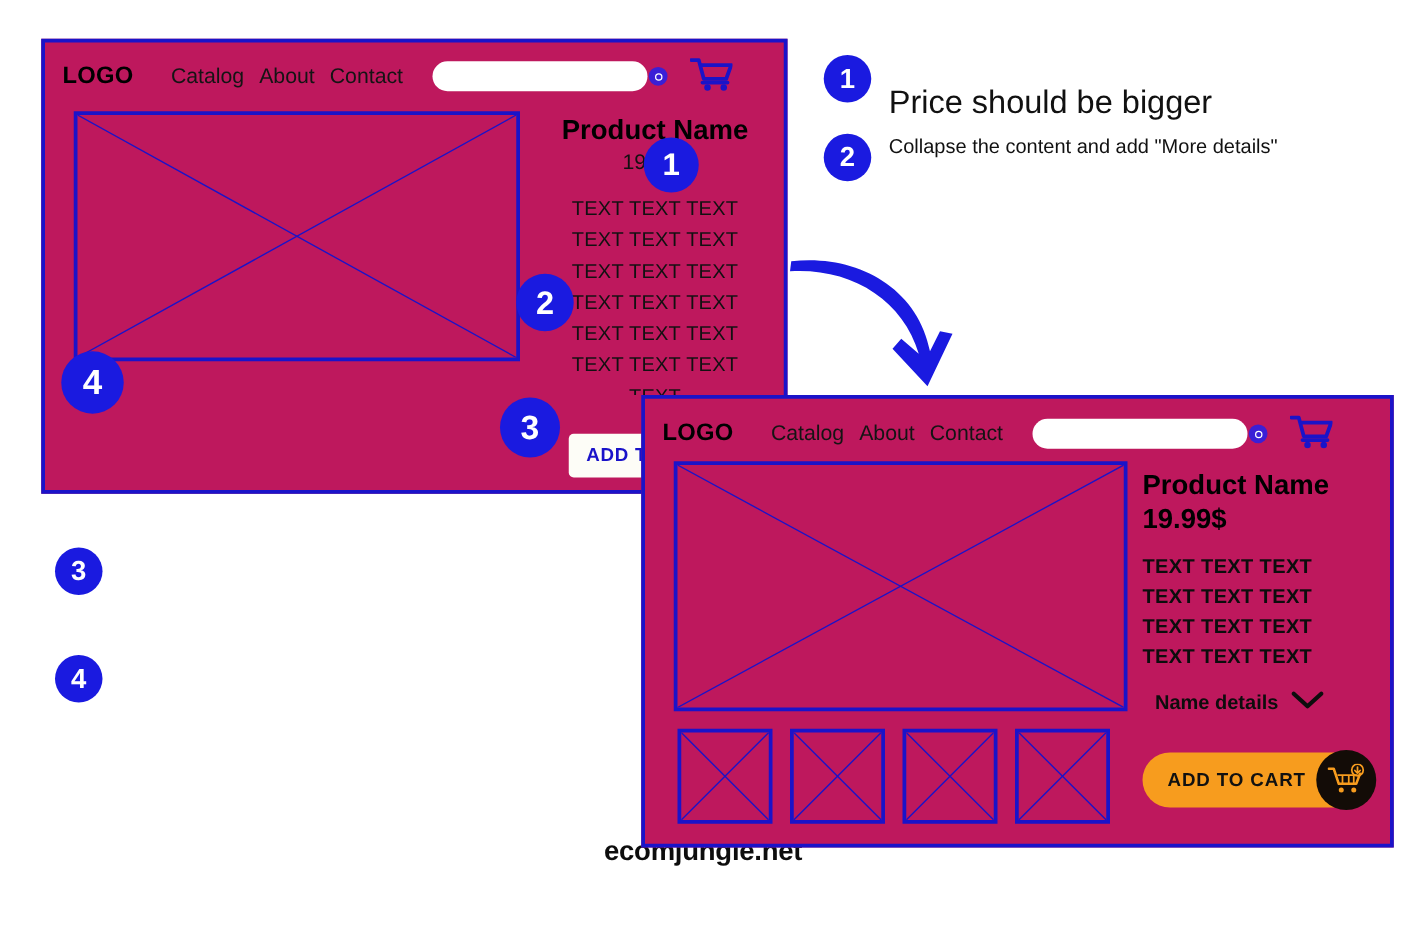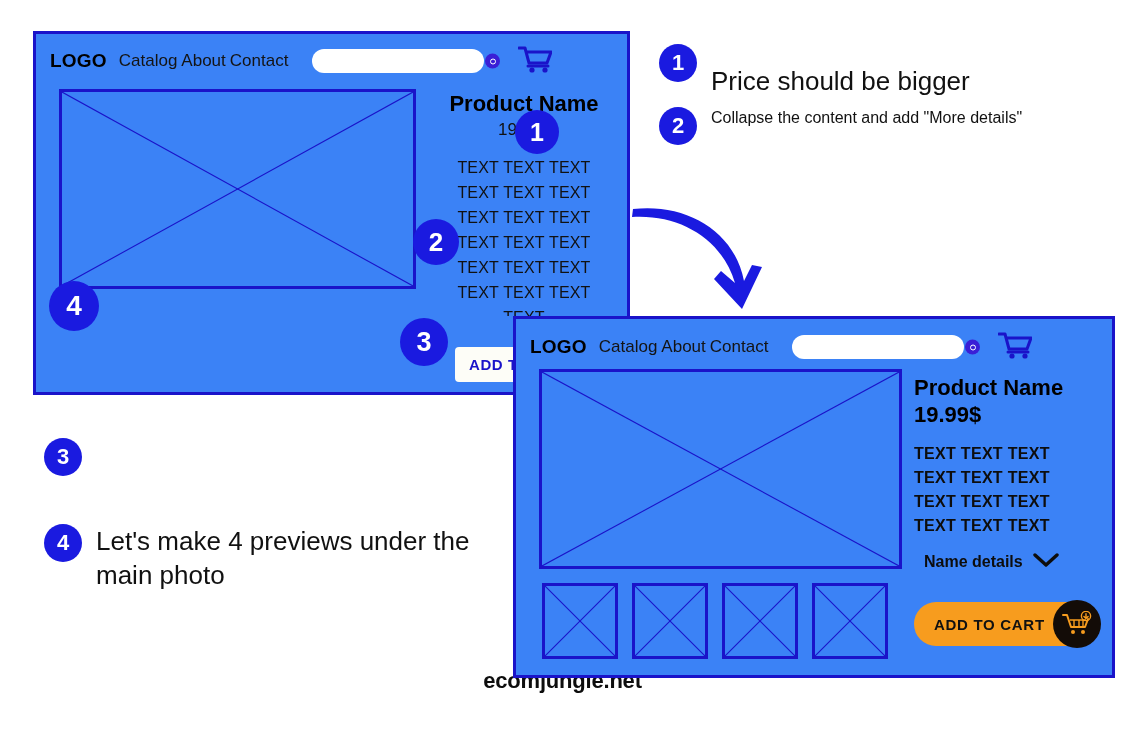--- a/index.html
+++ b/index.html
@@ -8,36 +8,36 @@
     background:#ffffff;
     font-family:"Liberation Sans","DejaVu Sans",sans-serif;
     position:relative;overflow:hidden;
     -webkit-font-smoothing:antialiased;
   }
   .stage{position:absolute;inset:0;}
 
   
   .card{
     position:absolute;
-    background:#3b82f6;
+    background:#be185d;
     border:3px solid #1a13c9;
     box-sizing:border-box;
   }
   .card-1{left:33px;top:31px;width:597px;height:364px;z-index:2;}
   .card-2{left:513px;top:316px;width:602px;height:362px;z-index:6;
           box-shadow:0 0 0 0 rgba(0,0,0,0);}
 
   
   .hdr{position:absolute;left:0;top:0;right:0;display:flex;align-items:center;}
   .card-1 .hdr{height:54px;padding:0 14px 0 14px;}
   .card-2 .hdr{height:56px;padding:0 14px 0 14px;}
   .logo{font-weight:bold;color:#000;letter-spacing:.2px;}
   .card-1 .logo{font-size:19px;}
   .card-2 .logo{font-size:19px;}
-  .nav{display:flex;gap:4px;margin-left:12px;color:#141414;}
+  .nav{display:flex;gap:12px;margin-left:30px;color:#141414;}
   .card-1 .nav{font-size:17px;}
   .card-2 .nav{font-size:17px;}
   .nav span{white-space:nowrap;}
   .searchwrap{position:relative;margin-left:24px;display:flex;align-items:center;}
   .searchbox{
     background:#ffffff;border:none;border-radius:14px;
     height:22px;outline:none;
   }
   .card-1 .searchbox{width:168px;}
   .card-2 .searchbox{width:168px;}
@@ -301,18 +301,17 @@
     <span class="badge b-lg">2</span>
     <span class="note-text">Collapse the content and add "More details"</span>
   </div>
 
   <div class="note note-3">
     <span class="badge b-lg">3</span>
   </div>
 
   <div class="note note-4">
     <span class="badge b-lg">4</span>
-    <span class="note-text">Let's make 4 previews under the main photo</span>
   </div>
 
   <div class="footer">ecomjungle.net</div>
 
 </div>
 
 </body></html>

